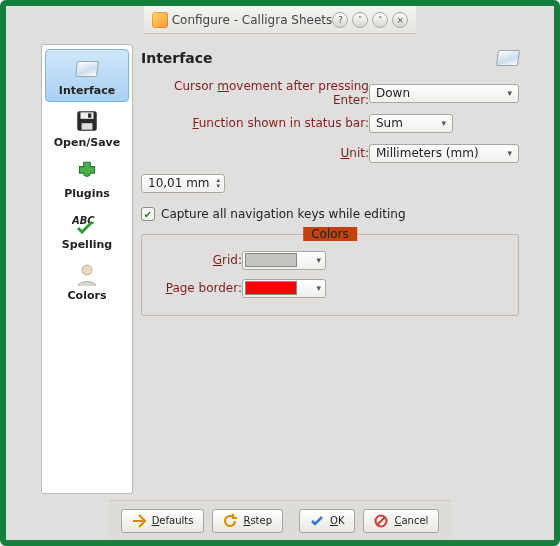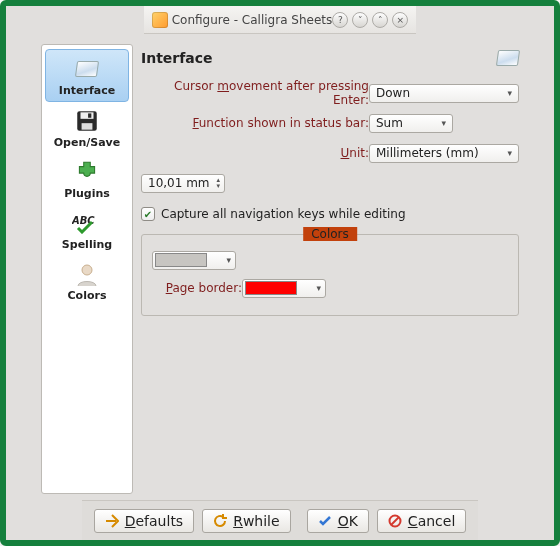--- a/index.html
+++ b/index.html
@@ -76,21 +76,21 @@
   .swatch.red  { background:#ff0000; }
   .footer {
     height:40px; border-top:1px solid #c9c6c1;
     display:flex; align-items:center; padding:0 12px; gap:8px;
     background:#dedcd9;
   }
   .footer .spacer { flex:1; }
   .btn {
     height:24px; padding:0 10px; border:1px solid #a9a6a0; border-radius:3px;
     background:linear-gradient(#fff,#e9e7e3); display:flex; align-items:center; gap:6px;
-    font-size:14px; color:#222; cursor:pointer;
+    font-size:10px; color:#222; cursor:pointer;
   }
   .btn .ul { text-decoration: underline; }
   .btn .bico { width:14px; height:14px; display:flex; align-items:center; justify-content:center; }
   .small-interface-icon {
     width:22px; height:16px; border:1px solid #9aa; background:linear-gradient(160deg,#fff,#cde 60%,#fff);
     transform: skewX(-8deg); border-radius:2px;
   }
 </style>
 </head>
 <body>
@@ -208,20 +208,23 @@
         <div class="chk">✔</div>
         <div>
           <span>Capture </span><span class="ul">a</span><span>ll navigation keys while editing</span>
         </div>
       </div>
 
       <div class="group">
         <div class="group-title">Colors</div>
 
         <div class="form-row">
+          <div class="form-label" style="flex-basis:90px">
+            <span class="ul">G</span><span>rid:</span>
+          </div>
           <div class="combo color-combo">
             <div class="swatch grey"></div>
             <span class="caret">▾</span>
           </div>
         </div>
 
         <div class="form-row">
           <div class="form-label" style="flex-basis:90px">
             <span class="ul">P</span><span>age border:</span>
           </div>
@@ -245,21 +248,21 @@
       </span>
       <span><span class="ul">D</span><span>efaults</span></span>
     </div>
     <div class="btn">
       <span class="bico">
         <svg width="14" height="14" viewBox="0 0 14 14">
             <path d="M12 7a5 5 0 1 1-2-4" fill="none" stroke="#d68a00" stroke-width="2"></path>
             <path d="M10 0v4h4" fill="none" stroke="#d68a00" stroke-width="2"></path>
           </svg>
       </span>
-      <span><span class="ul">R</span><span>while</span></span>
+      <span><span class="ul">R</span><span>step</span></span>
     </div>
     <div class="spacer"></div>
     <div class="btn">
       <span class="bico">
         <svg width="14" height="14" viewBox="0 0 14 14">
             <path d="M2 7l3 3l7-7" fill="none" stroke="#3477d4" stroke-width="2.5"></path>
           </svg>
       </span>
       <span><span class="ul">O</span><span>K</span></span>
     </div>

